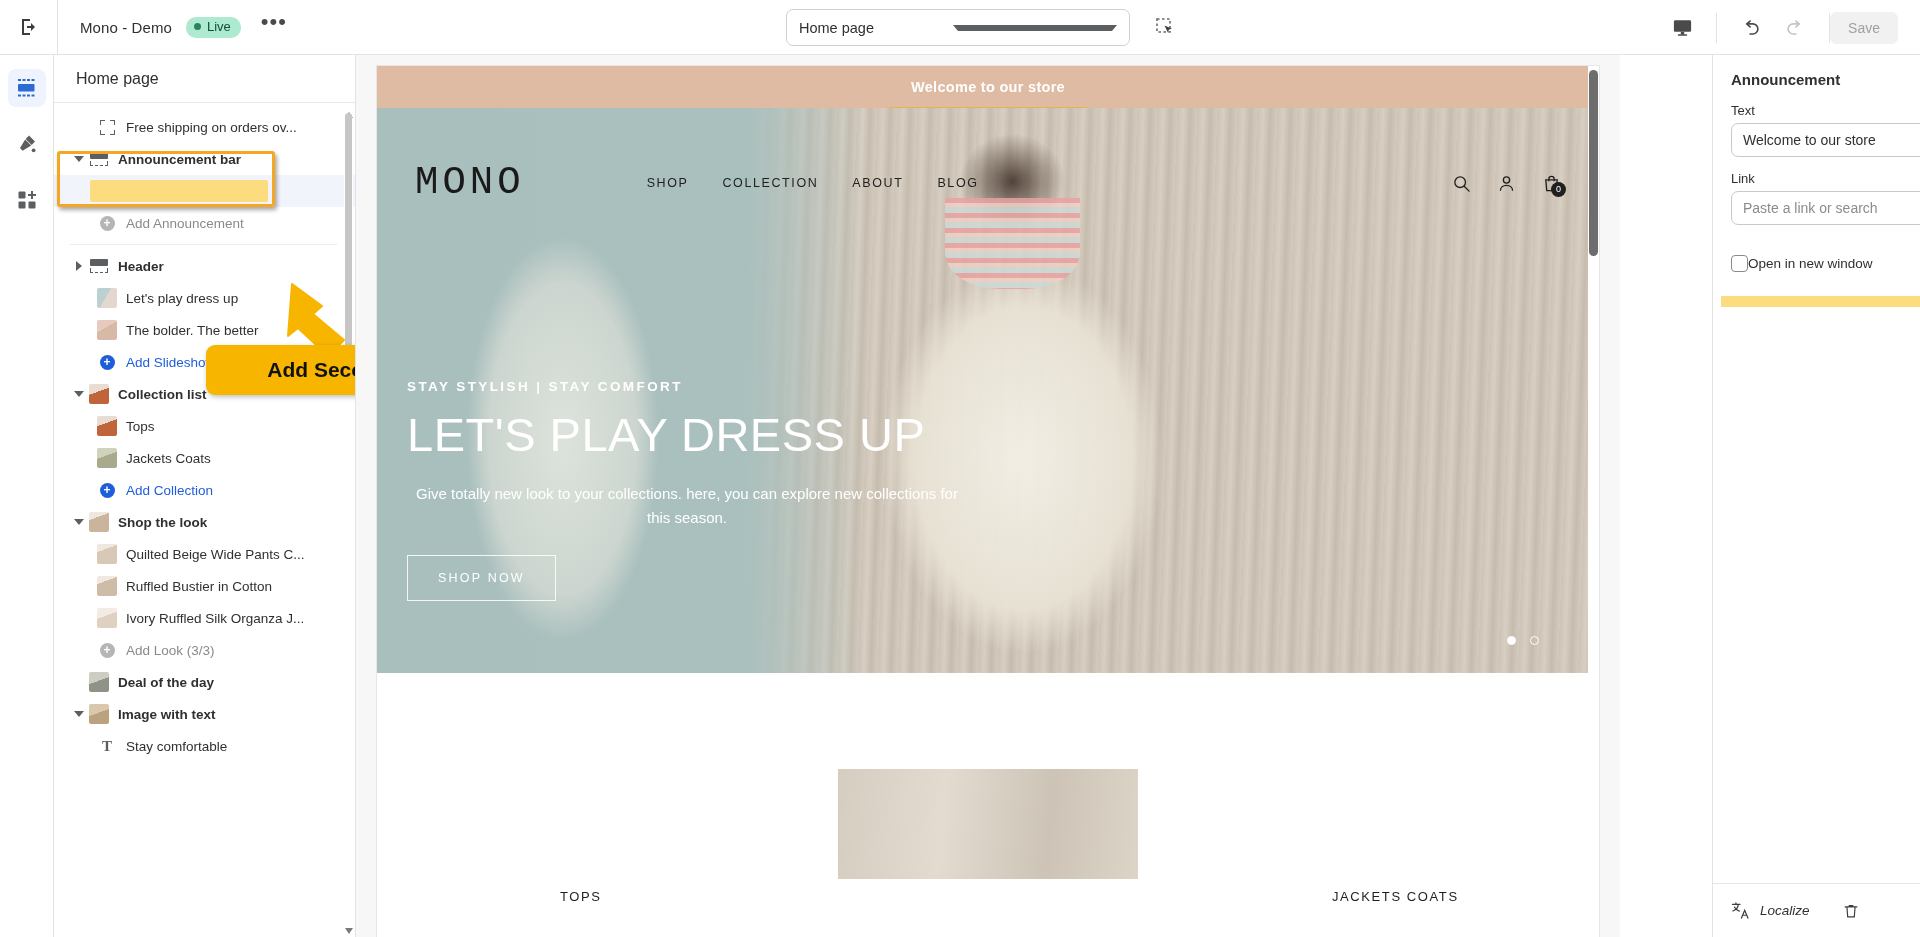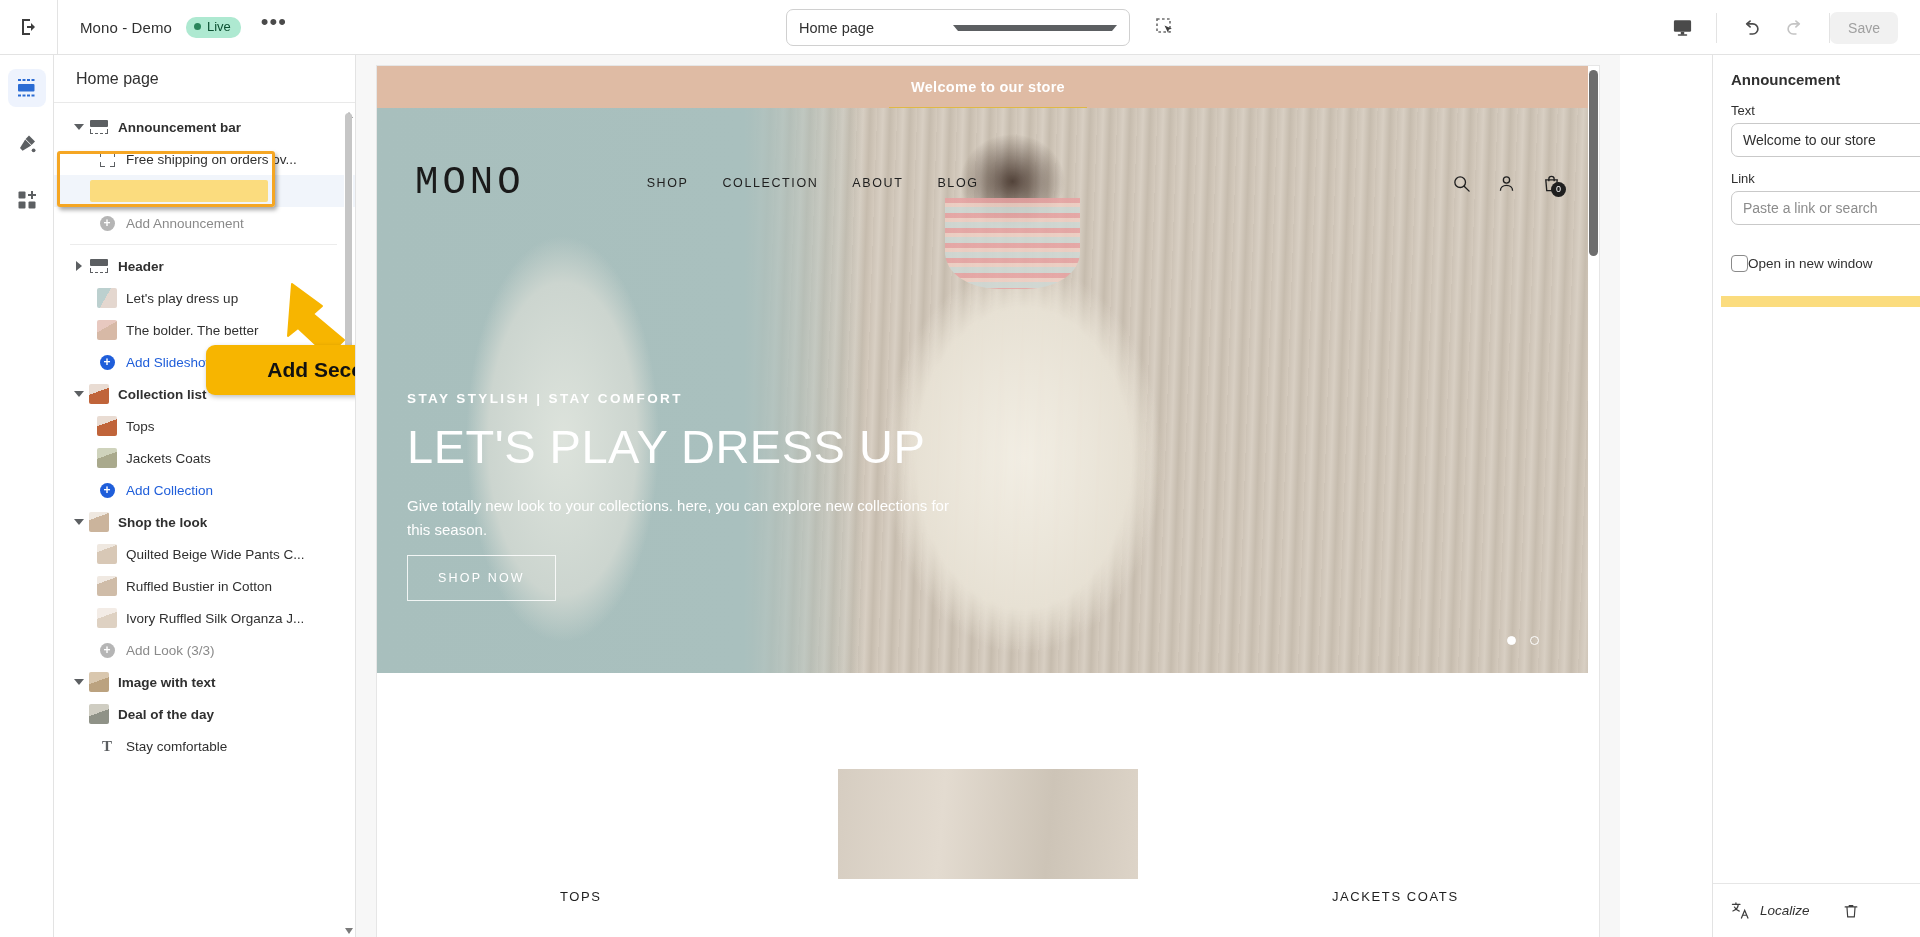--- a/index.html
+++ b/index.html
@@ -202,22 +202,23 @@
   }
   #hero-copy { position: absolute; left: 30px; bottom: 72px; max-width: 620px; }
   #hero-eyebrow {
     font-size: 13.5px; letter-spacing: 2.4px; color: #fff; font-weight: 600; margin-bottom: 16px;
   }
   #hero-title {
     font-size: 47px; color: #fff; font-weight: 400; letter-spacing: .5px; line-height: 1.05;
     margin-bottom: 22px;
   }
   #hero-sub {
-    font-size: 15px; color: #fff; line-height: 1.65; max-width: 560px; margin-bottom: 12px;
+    font-size: 15px; color: #fff; line-height: 1.65; max-width: 560px; margin-bottom: 24px;
     font-family: "Liberation Sans Narrow", "Liberation Sans", sans-serif;
+    text-align: center;
   }
   #hero-cta {
     display: inline-block; border: 1px solid rgba(255,255,255,.85); color: #fff;
     padding: 15px 30px; font-size: 12.5px; letter-spacing: 2.2px; cursor: pointer;
   }
   #dots { position: absolute; right: 60px; bottom: 28px; display: flex; gap: 14px; }
   .dot { width: 9px; height: 9px; border-radius: 50%; border: 1.5px solid #fff; }
   .dot.on { background: #fff; }
 
   #site-header {
@@ -392,43 +393,43 @@
     </svg>
   </div>
 </div>
 
 <div id="leftpanel">
   <div id="lp-head">
     <span>Home page</span>
   </div>
 
   <div id="lp-list">
+      <div class="tree-row lvl2">
+        <span class="ico">
+          <span class="cropicon">
+            <i></i>
+            <i></i>
+            <i></i>
+            <i></i>
+          </span>
+        </span>
+        <span class="lbl">Free shipping on orders ov...</span>
+      </div>
       <div class="tree-row lvl1">
         <span class="tw">
           <span class="tri-down"></span>
         </span>
         <span class="ico">
           <span class="dashicon">
             <i class="top"></i>
             <i class="bot"></i>
           </span>
         </span>
         <span class="lbl bold">Announcement bar</span>
       </div>
-      <div class="tree-row lvl2">
-        <span class="ico">
-          <span class="cropicon">
-            <i></i>
-            <i></i>
-            <i></i>
-            <i></i>
-          </span>
-        </span>
-        <span class="lbl">Free shipping on orders ov...</span>
-      </div>
       <div class="tree-row lvl2 selected">
         <span class="ico">
           <span class="cropicon">
             <i></i>
             <i></i>
             <i></i>
             <i></i>
           </span>
         </span>
         <span class="lbl">Welcome to our store</span>
@@ -524,34 +525,34 @@
         </span>
         <span class="lbl">Ivory Ruffled Silk Organza J...</span>
       </div>
       <div class="tree-row lvl2">
         <span class="ico">
           <span class="plusico gray">+</span>
         </span>
         <span class="lbl adddim">Add Look (3/3)</span>
       </div>
       <div class="tree-row lvl1">
+        <span class="tw"></span>
+        <span class="ico">
+          <span class="thumb" style="background:linear-gradient(160deg,#cfcdc2 0 45%,#8f9287 45% 100%)"></span>
+        </span>
+        <span class="lbl bold">Deal of the day</span>
+      </div>
+      <div class="tree-row lvl1">
         <span class="tw">
           <span class="tri-down"></span>
         </span>
         <span class="ico">
           <span class="thumb" style="background:linear-gradient(160deg,#d9c7ae 0 45%,#bba27f 45% 100%)"></span>
         </span>
         <span class="lbl bold">Image with text</span>
-      </div>
-      <div class="tree-row lvl1">
-        <span class="tw"></span>
-        <span class="ico">
-          <span class="thumb" style="background:linear-gradient(160deg,#cfcdc2 0 45%,#8f9287 45% 100%)"></span>
-        </span>
-        <span class="lbl bold">Deal of the day</span>
       </div>
       <div class="tree-row lvl2">
         <span class="ico">
           <span class="ticon">T</span>
         </span>
         <span class="lbl">Stay comfortable</span>
       </div>
     </div>
 
   <div id="hl-ring"></div>

